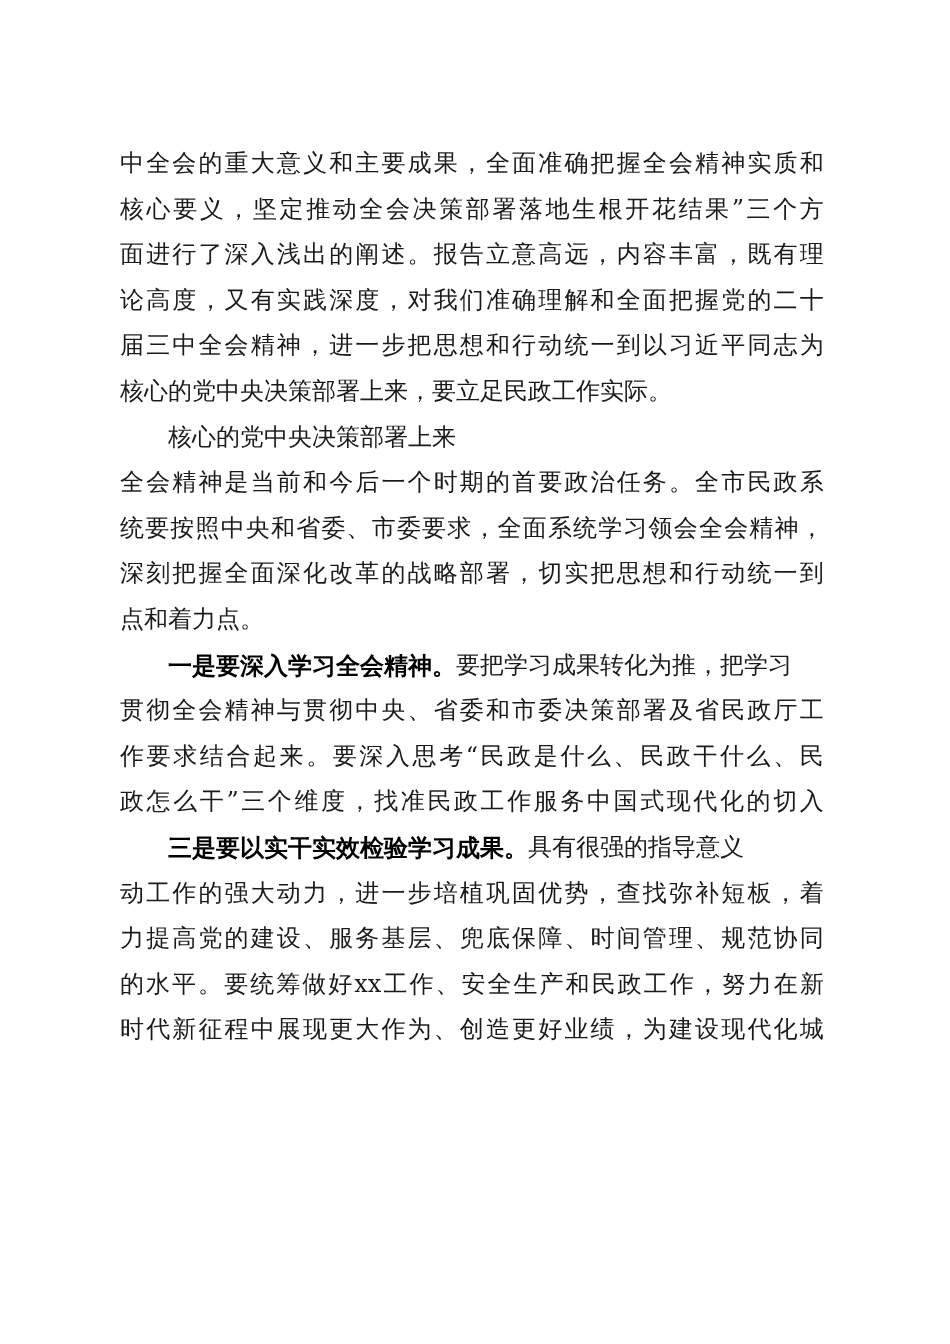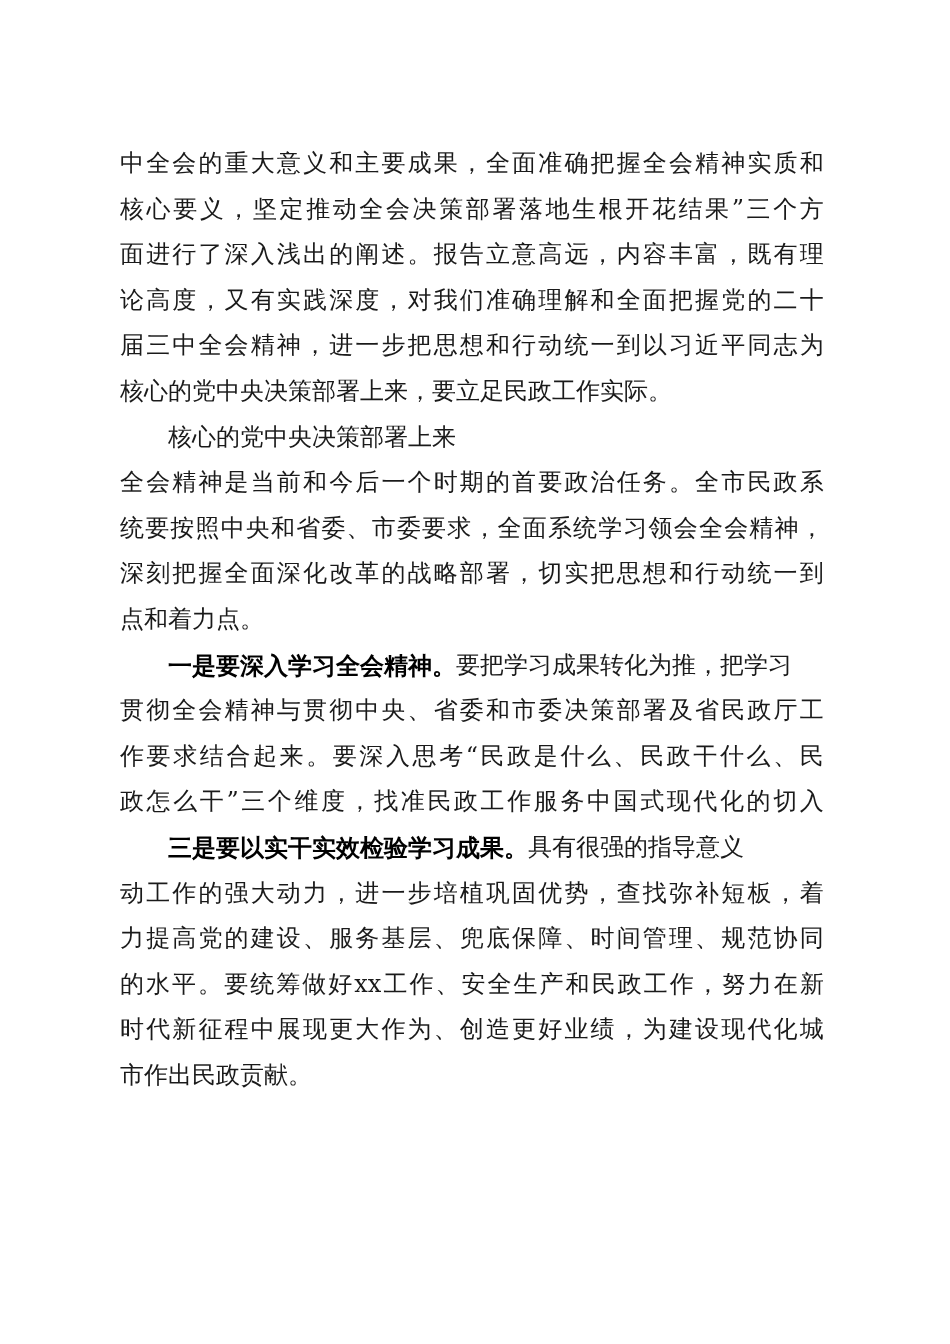--- a/index.html
+++ b/index.html
@@ -484,16 +484,15 @@
         <span class="seg">绩</span>
         <span class="seg">，</span>
         <span class="seg">为</span>
         <span class="seg">建</span>
         <span class="seg">设</span>
         <span class="seg">现</span>
         <span class="seg">代</span>
         <span class="seg">化</span>
         <span class="seg">城</span>
       </div>
-    <div class="line last">市作出民政贡献。</div>
   </div>
 
 </div>
 
 </body></html>

